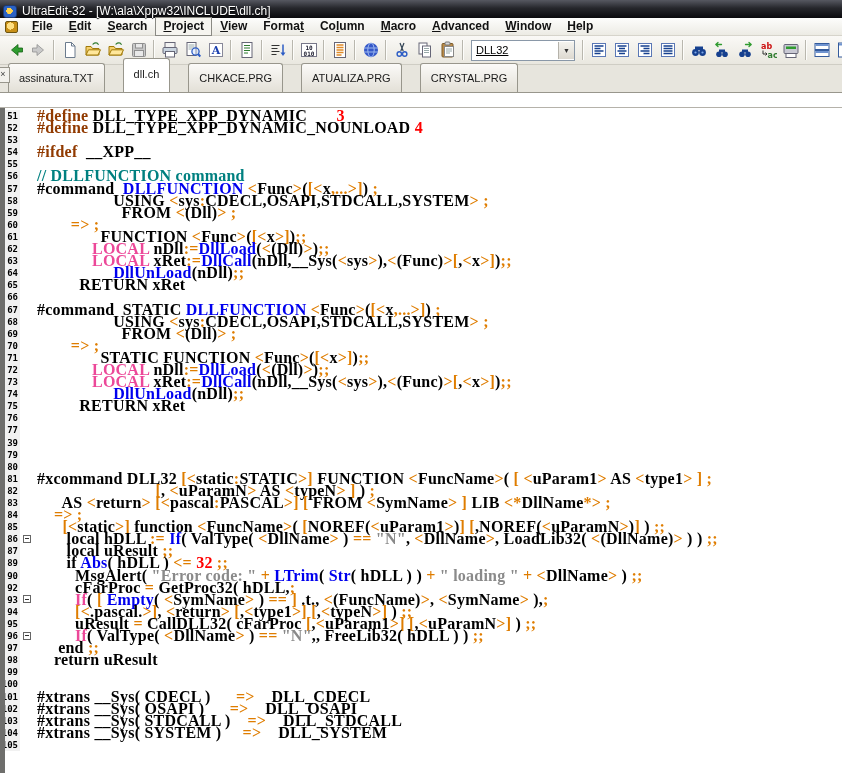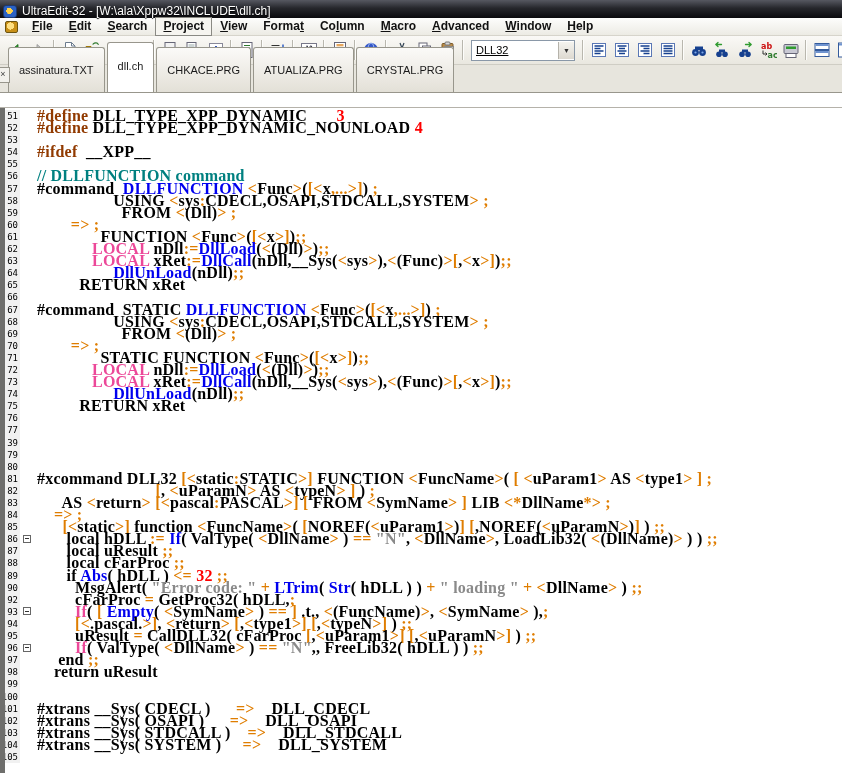--- a/index.html
+++ b/index.html
@@ -36,35 +36,35 @@
          border:1px solid #8a98a8;margin:0 4px;flex:0 0 auto;font-size:11px;}
   .combo .cval{flex:1;padding-left:4px;color:#000;text-decoration:underline;}
   .combo .carrow{width:15px;height:17px;background:linear-gradient(#f4f3ef,#ddd9d0);
          border-left:1px solid #b5b2aa;display:flex;align-items:center;justify-content:center;
          font-size:7px;color:#333;}
   
   .tabbar{height:27px;background:#e7e5dd;display:flex;align-items:flex-end;
           padding-left:8px;position:relative;}
   .tabstub{position:absolute;left:-4px;top:2px;width:12px;height:14px;background:#f2f1ec;
            border:1px solid #98968c;font-size:9px;color:#444;line-height:12px;text-align:center;}
-  .tab{height:20px;line-height:20px;padding:12px 10px;font-size:11px;color:#1a1a1a;
+  .tab{height:20px;line-height:20px;padding:4px 10px;font-size:11px;color:#1a1a1a;
        background:linear-gradient(#fbfaf8,#e3e0d7);border:1px solid #98968c;
-       border-bottom:none;border-radius:3px 3px 0 0;margin-right:2px;white-space:nowrap;}
+       border-bottom:none;border-radius:3px 3px 0 0;margin-right:18px;white-space:nowrap;}
   .tab.active{height:25px;line-height:23px;background:#fff;position:relative;z-index:2;}
   
   .substrip{height:16px;background:#fff;border-top:1px solid #98968c;
             border-bottom:1px solid #b5b2aa;box-sizing:border-box;}
   
   .editor{position:relative;height:666px;background:#fff;overflow:hidden;}
   .darkedge{position:absolute;left:0;top:0;width:5px;height:100%;background:#6e6e6c;}
   .lines{position:absolute;left:5px;top:2px;right:0;}
   .crow{display:flex;height:12.1px;align-items:flex-start;}
   .lnw{position:relative;width:15px;height:12.1px;background:#f1f1f1;overflow:hidden;flex:0 0 auto;}
   .lnw span{position:absolute;right:2px;top:1px;font-family:"DejaVu Sans Mono",monospace;
-            font-weight:normal;font-size:9px;line-height:10px;color:#000;white-space:nowrap;}
+            font-weight:bold;font-size:9px;line-height:10px;color:#000;white-space:nowrap;}
   .foldcol{width:14px;height:12.1px;flex:0 0 auto;position:relative;}
   .foldbox{position:absolute;left:3px;top:1.5px;width:8px;height:8px;background:#fff;
            border:1px solid #666;box-sizing:border-box;}
   .foldbox:before{content:"";position:absolute;left:1px;right:1px;top:2.5px;height:1px;background:#333;}
   .cl{font-family:Liberation Serif, serif;font-weight:bold;font-size:16px;
       line-height:12.1px;letter-spacing:0.23px;white-space:pre;padding-left:3px;}
   .sg-t{color:#000;} .sg-o{color:#df7d00;} .sg-k{color:#0000ee;}
   .sg-g{color:#ec4899;} .sg-s{color:#8a8a8a;} .sg-n{color:#ff0000;}
   .sg-c{color:#008080;} .sg-p{color:#913a00;}
 </style>
@@ -578,27 +578,20 @@
         </div>
         <div class="crow">
           <div class="lnw">
             <span>87</span>
           </div>
           <div class="foldcol"></div>
           <div class="cl"><span class="sg-t">       local uResult </span><span class="sg-o">;;</span></div>
         </div>
         <div class="crow">
           <div class="lnw">
-            <span>88</span>
-          </div>
-          <div class="foldcol"></div>
-          <div class="cl"><span class="sg-t">       local cFarProc </span><span class="sg-o">;;</span></div>
-        </div>
-        <div class="crow">
-          <div class="lnw">
             <span>89</span>
           </div>
           <div class="foldcol"></div>
           <div class="cl"><span class="sg-t">       if </span><span class="sg-k">Abs</span><span class="sg-t">( hDLL ) </span><span class="sg-o">&lt;=</span><span class="sg-t"> </span><span class="sg-n">32</span><span class="sg-t"> </span><span class="sg-o">;;</span></div>
         </div>
         <div class="crow">
           <div class="lnw">
             <span>90</span>
           </div>
           <div class="foldcol"></div>

